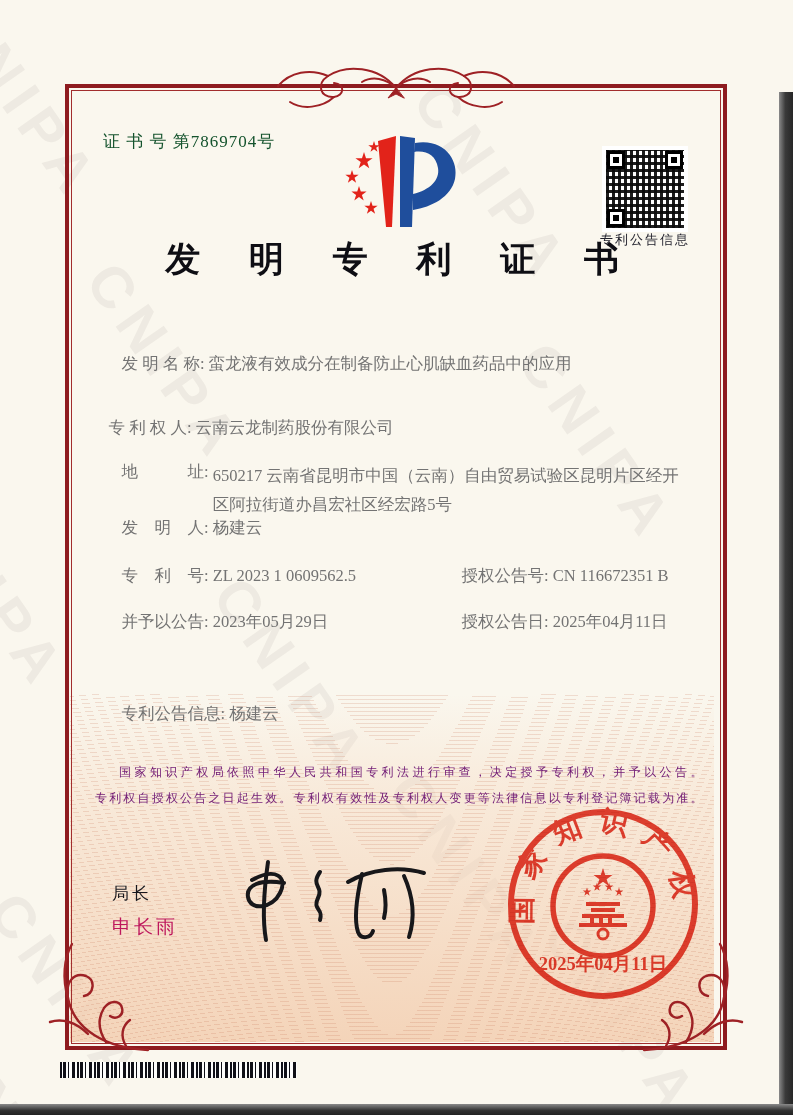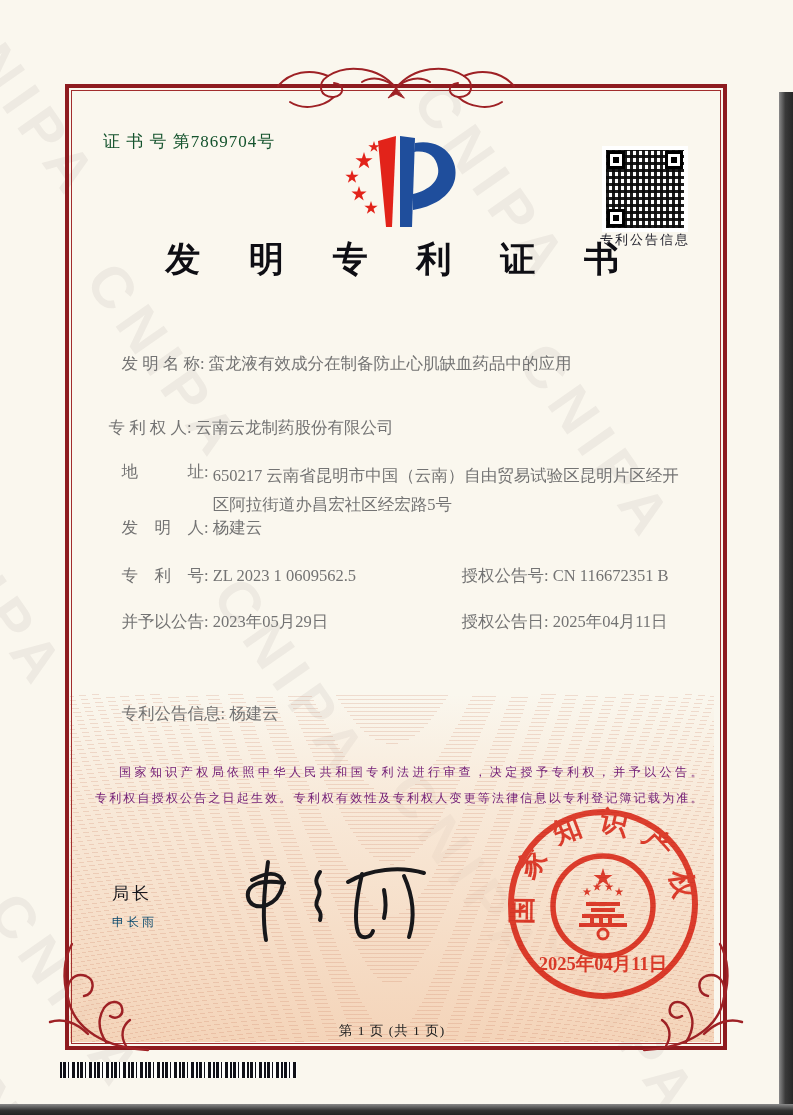--- a/index.html
+++ b/index.html
@@ -102,21 +102,21 @@
   }
   .statement .l1{text-indent:2em;text-align:justify;text-align-last:justify;}
   .statement .l2{text-align:justify;text-align-last:justify;}
   
   .sig-title{
     position:absolute;left:112px;top:882px;z-index:4;
     font-family:"Liberation Sans", sans-serif;font-size:17px;color:#17171d;letter-spacing:3px;text-align:center;
   }
   .sig-name{
     position:absolute;left:112px;top:914px;z-index:4;
-    font-family:Liberation Sans, sans-serif;font-size:12px;color:#0c4a6e;letter-spacing:3px;
+    font-family:Liberation Sans, sans-serif;font-size:19px;color:#be185d;letter-spacing:3px;
   }
   .sig-svg{position:absolute;left:228px;top:854px;z-index:4;}
   
   .seal{position:absolute;left:505px;top:806px;z-index:5;mix-blend-mode:multiply;opacity:.95;}
   
   .footer{
     position:absolute;left:65px;top:1022px;width:654px;text-align:center;
     font-size:13.5px;color:#222;z-index:4;letter-spacing:1px;
   }
   .barcode{
@@ -285,20 +285,19 @@
       <rect x="-21" y="10" width="42" height="4"></rect>
       <rect x="-13" y="14" width="4" height="5"></rect>
       <rect x="-4" y="14" width="4" height="5"></rect>
       <rect x="5" y="14" width="4" height="5"></rect>
       <rect x="-24" y="19" width="48" height="4"></rect>
       <circle cx="0" cy="30" r="5" fill="none" stroke="#e23a2b" stroke-width="3"></circle>
     </g>
     <text x="0" y="66" text-anchor="middle" font-size="18.5" font-weight="bold" fill="#e23a2b" font-family="Liberation Serif, serif">2025年04月11日</text>
   </svg>
 
-  <div class="footer">第 1 页 (共 1 页)</div>
 
   <div class="barcode"></div>
 
   <div class="edge-right"></div>
   <div class="edge-bottom"></div>
 
 </div>
 
 </body></html>

